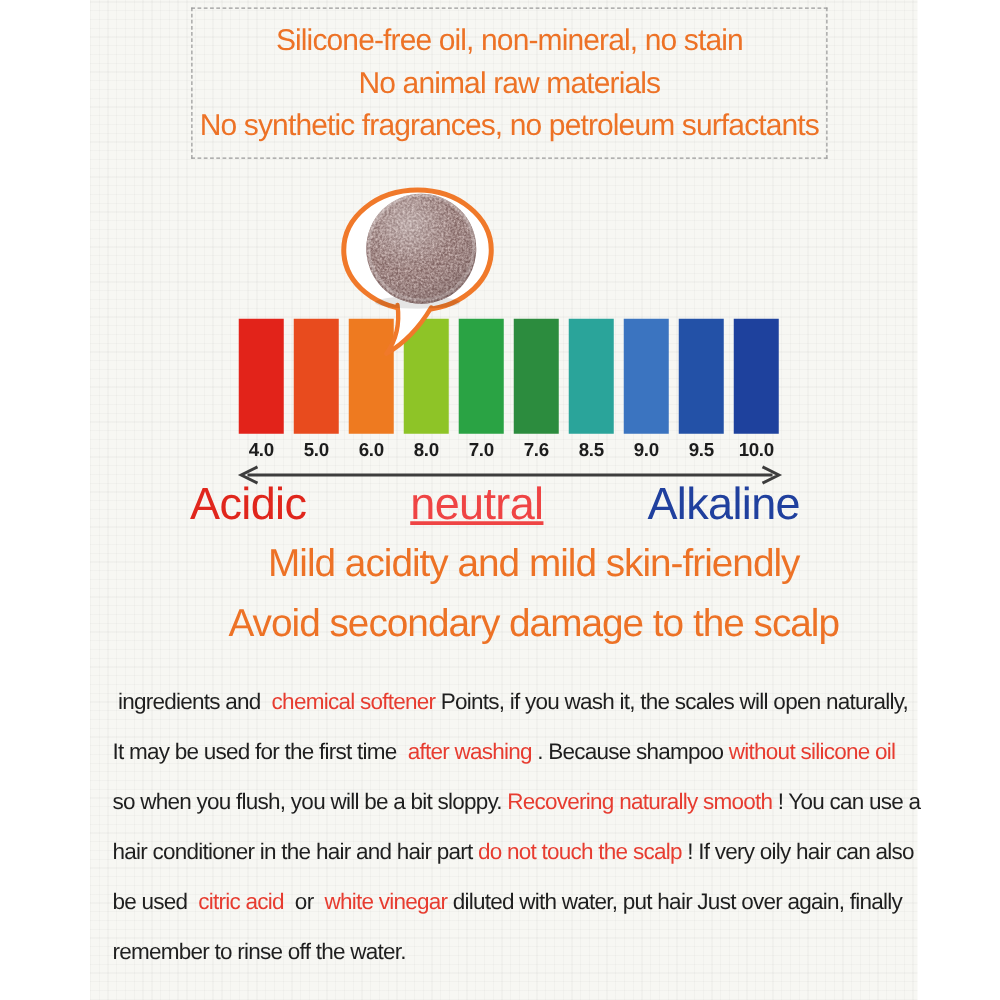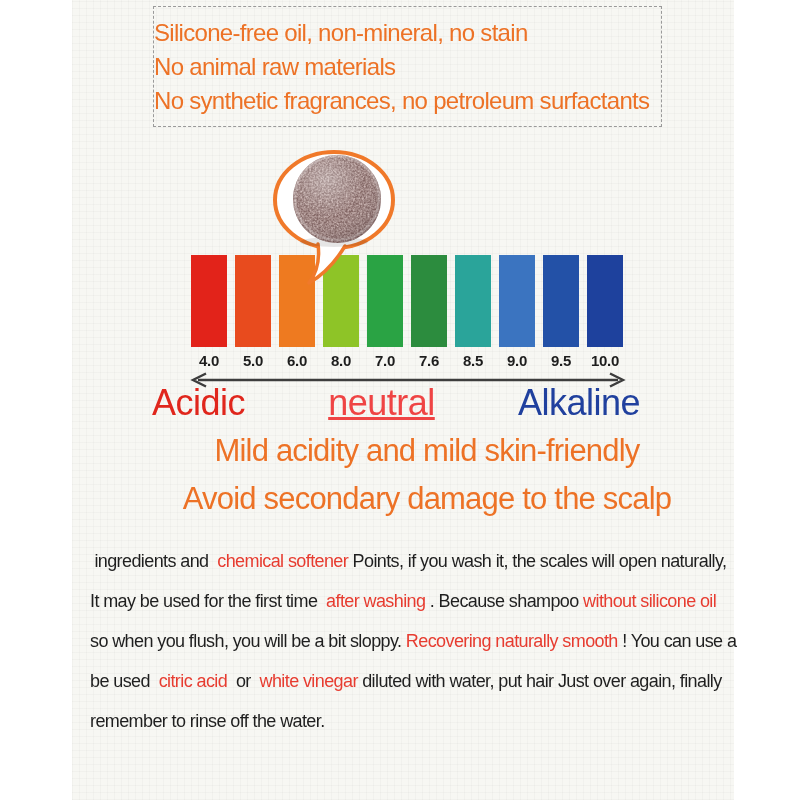--- a/index.html
+++ b/index.html
@@ -10,21 +10,21 @@
     position:absolute;left:72px;top:0;width:662px;height:800px;
     background-color:#f7f7f3;
     background-image:
       repeating-linear-gradient(0deg, rgba(80,80,80,0.035) 0 1px, transparent 1px 7px),
       repeating-linear-gradient(90deg, rgba(80,80,80,0.035) 0 1px, transparent 1px 7px);
   }
 
   .claims-box{
     position:absolute;left:153px;top:6px;width:509px;height:121px;
     border:1px dashed #9a9a9a;box-sizing:border-box;
-    display:flex;flex-direction:column;justify-content:center;
+    display:flex;flex-direction:column;justify-content:center;align-items:center;
     color:#ed7226;font-size:24px;line-height:34px;letter-spacing:-0.7px;white-space:nowrap;
   }
 
   .bars-row{position:absolute;left:191px;top:255px;display:flex;gap:8px;z-index:1;}
   .bar-col{width:36px;display:flex;flex-direction:column;align-items:center;}
   .bar{width:36px;height:92px;}
   .bar-label{margin-top:5px;font-size:15px;font-weight:bold;color:#1d1d1d;letter-spacing:-0.3px;}
 
   .bubble{position:absolute;left:268px;top:140px;z-index:5;}
 
@@ -146,17 +146,18 @@
 
   <div class="headline">
     <div>Mild acidity and mild skin-friendly</div>
     <div>Avoid secondary damage to the scalp</div>
   </div>
 
   <div class="usage" id="usage">
       <div class="usage-line"><span> ingredients and  </span><span class="hl">chemical softener</span><span> Points, if you wash it, the scales will open naturally,</span></div>
       <div class="usage-line"><span>It may be used for the first time  </span><span class="hl">after washing</span><span> . Because shampoo </span><span class="hl">without silicone oil</span></div>
       <div class="usage-line"><span>so when you flush, you will be a bit sloppy. </span><span class="hl">Recovering naturally smooth</span><span> ! You can use a</span></div>
+      <div class="usage-line"><span>hair conditioner in the hair and hair part </span><span class="hl">do not touch the scalp</span><span> ! If very oily hair can also</span></div>
       <div class="usage-line"><span>be used  </span><span class="hl">citric acid</span><span>  or  </span><span class="hl">white vinegar</span><span> diluted with water, put hair Just over again, finally</span></div>
       <div class="usage-line"><span>remember to rinse off the water.</span></div>
     </div>
 
 </div>
 
 </body></html>

